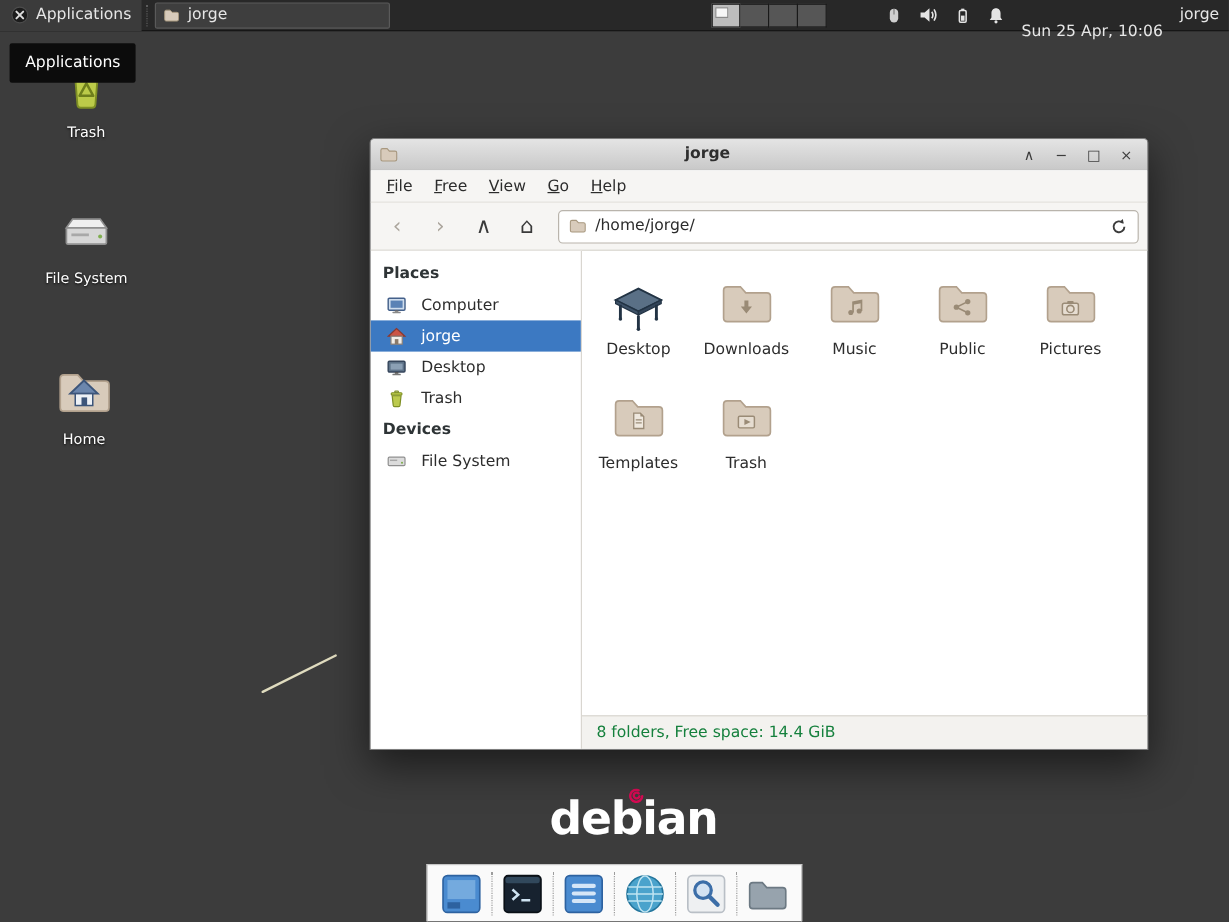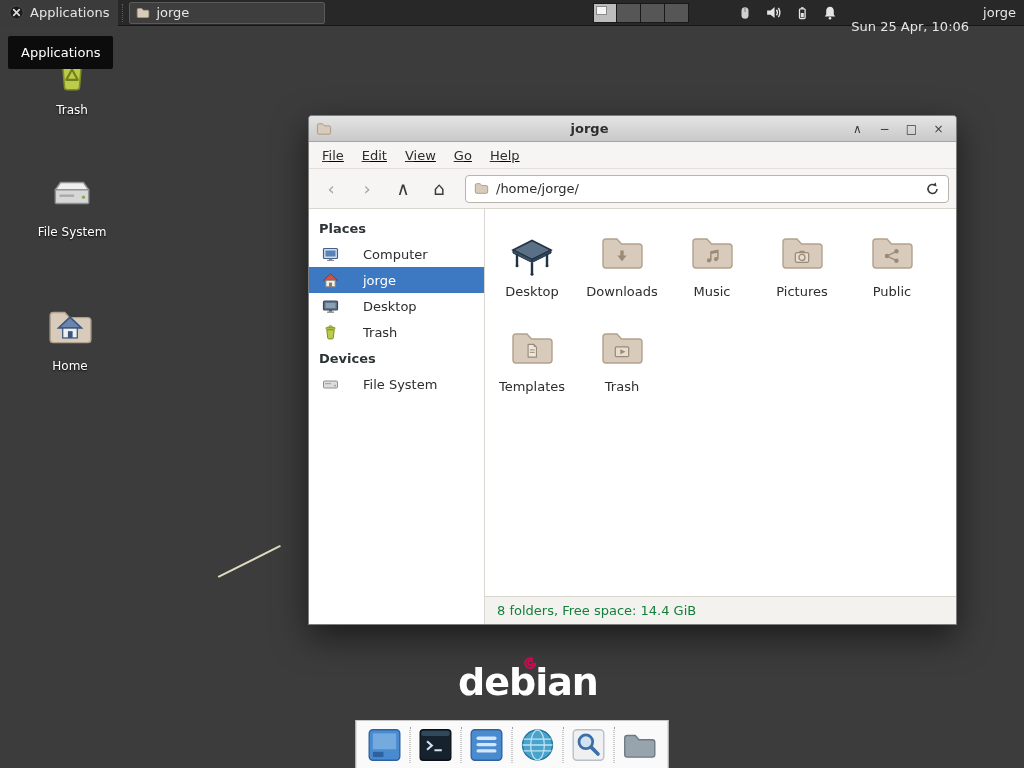--- a/index.html
+++ b/index.html
@@ -46,37 +46,37 @@
   .window { position:absolute; left:308px; top:115px; width:649px; height:510px; background:#ffffff;
             border:1px solid #7d7d7d; border-radius:4px 4px 0 0; box-shadow:0 12px 34px rgba(0,0,0,.55);
             display:flex; flex-direction:column; z-index:30; }
   .titlebar { height:26px; flex:0 0 26px; background:linear-gradient(#e4e4e4,#c9c9c9);
               border-bottom:1px solid #a5a5a5; border-radius:3px 3px 0 0;
               display:flex; align-items:center; padding:0 7px; gap:6px; }
   .titlebar .title { flex:1; text-align:center; font-weight:bold; font-size:13px; color:#2e2e2e; }
   .win-btn { width:21px; height:21px; display:flex; align-items:center; justify-content:center;
              color:#3c3c3c; font-size:12px; line-height:1; }
   .menubar { height:27px; flex:0 0 27px; background:#f6f5f3; border-bottom:1px solid #e2dfda;
-             display:flex; align-items:center; padding:0 4px;text-decoration:underline; }
+             display:flex; align-items:center; padding:0 4px; }
   .menu-item { display:inline-block; padding:5px 9px; font-size:13px; color:#2c2c2c; }
   .menu-item::first-letter { text-decoration:underline; }
   .toolbar { height:40px; flex:0 0 40px; background:#f6f5f3; border-bottom:1px solid #d9d6d0;
              display:flex; align-items:center; padding:0 7px; gap:6px; }
   .nav-btn { width:30px; height:28px; display:flex; align-items:center; justify-content:center;
              font-size:18px; color:#3a3a3a; border-radius:3px; }
   .nav-btn.disabled { color:#aba59c; }
   .pathbar { flex:1; height:28px; background:#ffffff; border:1px solid #b9b4ac; border-radius:4px;
              display:flex; align-items:center; gap:7px; padding:0 8px; margin-left:5px; }
   .pathbar .path-text { flex:1; font-size:13px; color:#2c2c2c; }
 
   .window-body { flex:1; display:flex; min-height:0; }
   .sidebar { width:176px; flex:0 0 176px; background:#ffffff; border-right:1px solid #d9d6d0;
              padding-top:6px; font-size:13px; color:#2d2d2d; }
   .side-header { height:26px; display:flex; align-items:center; padding-left:10px; font-weight:bold; color:#2e3436;text-align:right; }
-  .side-item { height:26px; display:flex; align-items:center; gap:24px; padding-left:13px; }
+  .side-item { height:26px; display:flex; align-items:center; gap:12px; padding-left:13px; }
   .side-item.selected { background:#3c79c2; color:#ffffff; }
   .right-pane { flex:1; display:flex; flex-direction:column; min-width:0; }
   .files { flex:1; display:grid; grid-template-columns:repeat(5,90px); grid-auto-rows:95px;
            padding:20px 0 0 2px; align-content:start; overflow:hidden; }
   .file-item { width:90px; display:flex; flex-direction:column; align-items:center; }
   .file-icon { position:relative; width:48px; height:48px; }
   .emblem { position:absolute; left:50%; top:57%; transform:translate(-50%,-50%); }
   .file-item .flabel { margin-top:7px; font-size:13px; color:#2d2d2d; }
   .statusbar { height:28px; flex:0 0 28px; border-top:1px solid #d9d6d0; background:#f3f2ef;
                display:flex; align-items:center; padding-left:12px; font-size:13px; color:#15803d; }
@@ -334,21 +334,21 @@
       </svg>
     <span class="title">jorge</span>
     <span class="win-btn">∧</span>
     <span class="win-btn">−</span>
     <span class="win-btn">□</span>
     <span class="win-btn">×</span>
   </div>
 
   <div class="menubar">
     <span class="menu-item">File</span>
-    <span class="menu-item">Edit</span>
+    <span class="menu-item">Free</span>
     <span class="menu-item">View</span>
     <span class="menu-item">Go</span>
     <span class="menu-item">Help</span>
   </div>
 
   <div class="toolbar">
     <span class="nav-btn disabled">‹</span>
     <span class="nav-btn disabled">›</span>
     <span class="nav-btn">∧</span>
     <span class="nav-btn">⌂</span>
@@ -430,35 +430,35 @@
               </svg>
             </div>
           <span class="flabel">Music</span>
         </div>
         <div class="file-item">
           <div class="file-icon">
               <svg width="48" height="48" viewBox="0 0 48 48">
                 <use href="#sym-folder48"></use>
               </svg>
             <svg class="emblem" width="20" height="20" viewBox="0 0 18 18">
+                <use href="#sym-em-share"></use>
+              </svg>
+            </div>
+          <span class="flabel">Public</span>
+        </div>
+        <div class="file-item">
+          <div class="file-icon">
+              <svg width="48" height="48" viewBox="0 0 48 48">
+                <use href="#sym-folder48"></use>
+              </svg>
+            <svg class="emblem" width="20" height="20" viewBox="0 0 18 18">
                 <use href="#sym-em-camera"></use>
               </svg>
             </div>
           <span class="flabel">Pictures</span>
-        </div>
-        <div class="file-item">
-          <div class="file-icon">
-              <svg width="48" height="48" viewBox="0 0 48 48">
-                <use href="#sym-folder48"></use>
-              </svg>
-            <svg class="emblem" width="20" height="20" viewBox="0 0 18 18">
-                <use href="#sym-em-share"></use>
-              </svg>
-            </div>
-          <span class="flabel">Public</span>
         </div>
         <div class="file-item">
           <div class="file-icon">
               <svg width="48" height="48" viewBox="0 0 48 48">
                 <use href="#sym-folder48"></use>
               </svg>
             <svg class="emblem" width="20" height="20" viewBox="0 0 18 18">
                 <use href="#sym-em-template"></use>
               </svg>
             </div>

